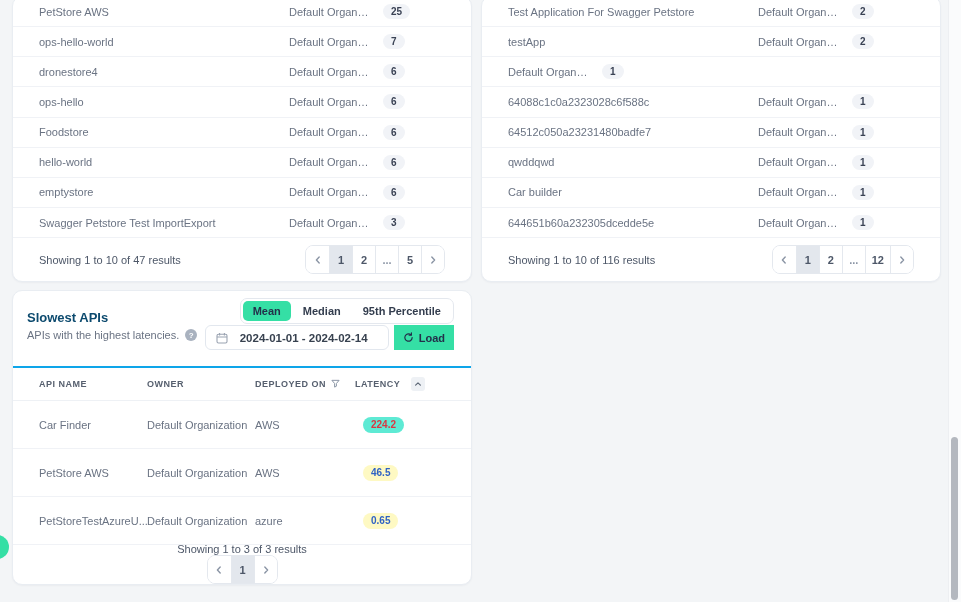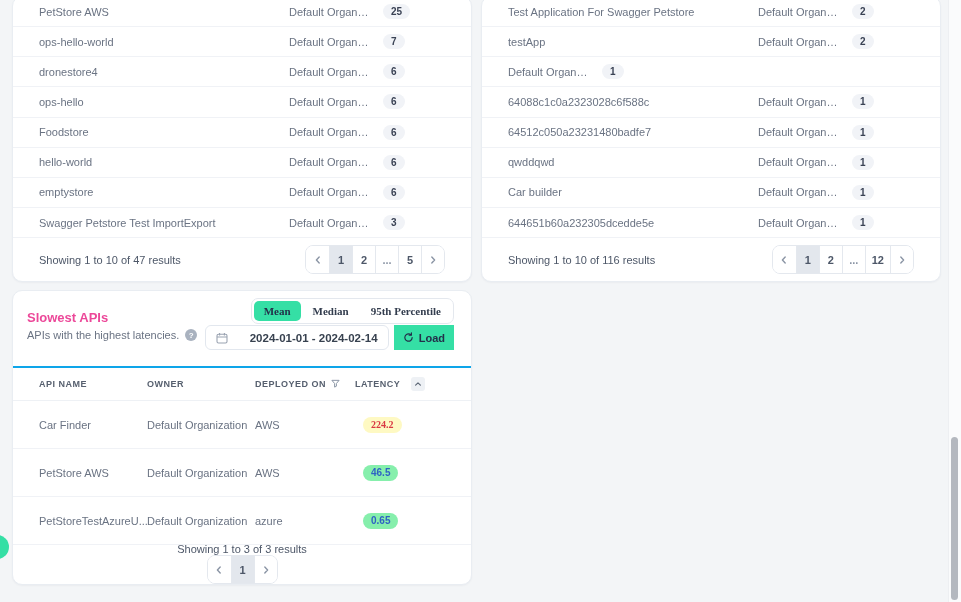--- a/index.html
+++ b/index.html
@@ -36,55 +36,55 @@
   .pager { display:flex; border:1px solid #e4e8ee; border-radius:8px; overflow:hidden; background:#fff; }
   .pseg { min-width:23px; height:27px; display:flex; align-items:center; justify-content:center;
           font-size:11px; font-weight:600; color:#4d5768; background:#fff;
           border:none; border-left:1px solid #e4e8ee; cursor:pointer;
           font-family:inherit; padding:0 6px; }
   .pseg:first-child { border-left:none; }
   .pseg.active { background:#e3e7ed; }
   .pseg.dots { color:#8b95a5; }
 
   
-  .sa-title { position:absolute; left:14px; top:19px; font-size:13px; font-weight:bold; color:#ec4899; }
+  .sa-title { position:absolute; left:14px; top:19px; font-size:13px; font-weight:bold; color:#0c4a6e; }
   .sa-sub { position:absolute; left:14px; top:38px; display:flex; align-items:center; gap:6px;
             font-size:11px; color:#6a7383; }
   .help-dot { width:12px; height:12px; border-radius:50%; background:#a9b2bf; color:#fff;
               font-size:8px; font-weight:bold; display:flex; align-items:center; justify-content:center;
               cursor:pointer; }
   .tabs { position:absolute; top:7px; right:17px; display:flex; gap:2px;
           border:1px solid #e4e8ee; border-radius:7px; background:#fff; padding:2px; }
-  .tab { border:none; background:transparent; font-family:Liberation Serif, serif; cursor:pointer;
+  .tab { border:none; background:transparent; font-family:Liberation Sans, sans-serif; cursor:pointer;
          font-size:11px; font-weight:bold; color:#333d4e; padding:4px 10px; border-radius:5px; }
   .tab.active { background:#35dfa5; color:#23304a; }
 
   .controls { position:absolute; top:34px; right:17px; display:flex; gap:5px; height:25px; }
-  .date-input { display:flex; align-items:center; gap:22px; width:184px; height:25px;
+  .date-input { display:flex; align-items:center; gap:12px; width:184px; height:25px;
                 border:1px solid #e2e7ee; border-radius:6px; background:#fff; padding:0 10px;
                 font-size:11.5px; font-weight:bold; color:#37414f; cursor:pointer; }
   .load-btn { display:flex; align-items:center; gap:5px; height:25px; padding:0 9px;
               background:#35dfa5; border:none; border-radius:0; cursor:pointer;
               font-family:inherit; font-size:11px; font-weight:bold; color:#23304a; }
 
   .sa-header { position:absolute; top:75px; left:0; right:0; height:35px;
                display:flex; align-items:center; padding:0 26px;
                border-top:2px solid #0ea5e9; border-bottom:1px solid #eef1f5;
                font-size:9px; font-weight:bold; letter-spacing:.5px; color:#57606f; }
   .sa-rows { position:absolute; top:110px; left:0; right:0; }
   .sa-row { display:flex; align-items:center; height:48px; padding:0 26px;
             border-bottom:1px solid #f0f2f6; font-size:11px; color:#6a7383; }
   .col-api { width:108px; white-space:nowrap; overflow:hidden; }
   .col-owner { width:108px; white-space:nowrap; overflow:hidden; }
   .col-dep { width:100px; white-space:nowrap; overflow:hidden; }
   .col-lat { flex:1; display:flex; align-items:center; gap:6px; }
   .lat-badge { display:inline-block; padding:2.5px 8px; border-radius:999px;
                font-size:10px; font-weight:bold; margin-left:8px; }
-  .lat-high { background:#fef9c3; color:#d93843;font-family:Liberation Serif, serif; }
-  .lat-low  { background:#86efac; color:#2f62c4; }
+  .lat-high { background:#5eead4; color:#d93843; }
+  .lat-low  { background:#fef9c3; color:#2f62c4; }
   .sort-box { width:14px; height:14px; border-radius:3px; background:#eef1f5;
               display:flex; align-items:center; justify-content:center; margin-left:5px; cursor:pointer; }
   .hdr-icon { margin-left:5px; cursor:pointer; display:flex; align-items:center; }
   .sa-footer { position:absolute; left:0; right:0; bottom:0; height:41px;
                display:flex; align-items:center; justify-content:space-between; padding:0 26px;flex-direction:column; }
 
   
   #scroll-track { position:absolute; right:0; top:0; width:13px; height:602px;
                   background:#fafbfc; border-left:1px solid #edeff2; }
   #scroll-thumb { position:absolute; right:3px; top:437px; width:7px; height:163px;

